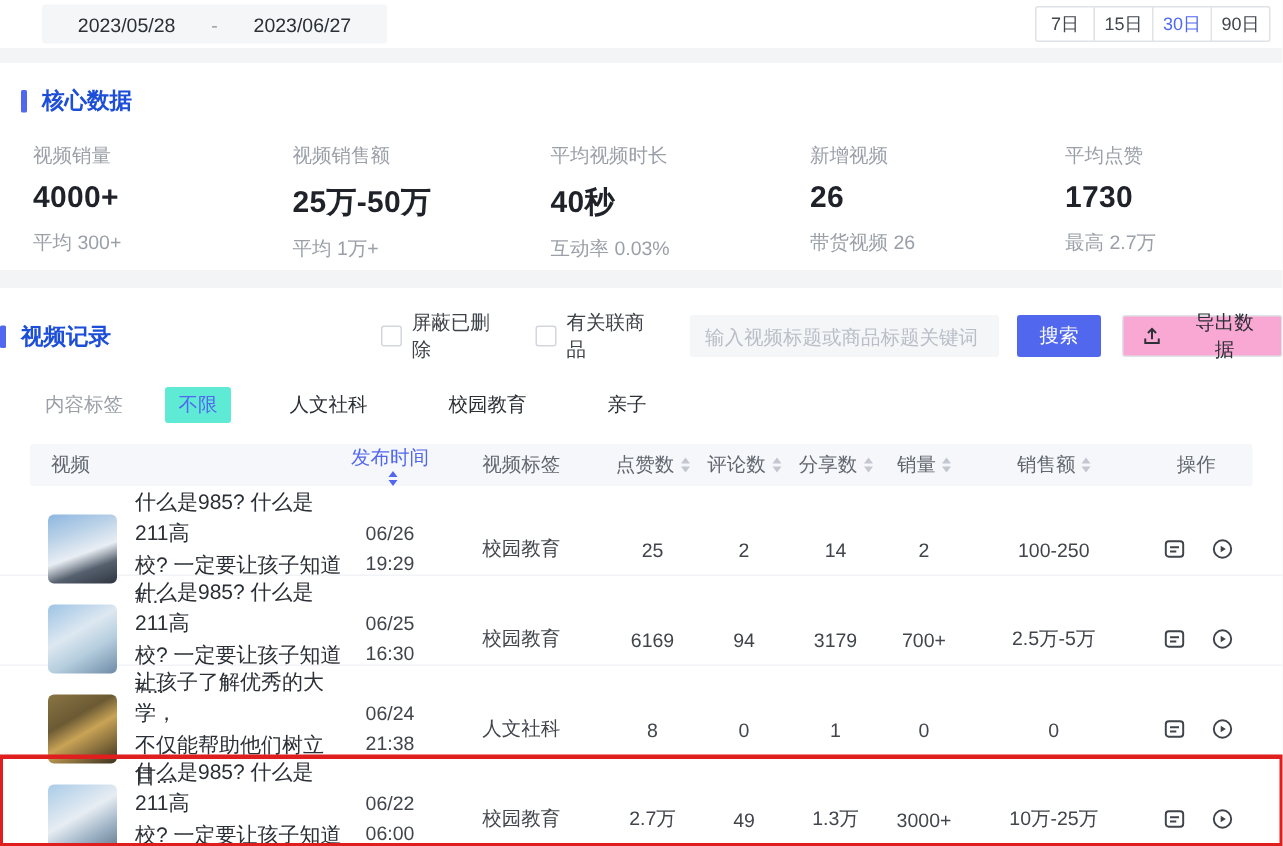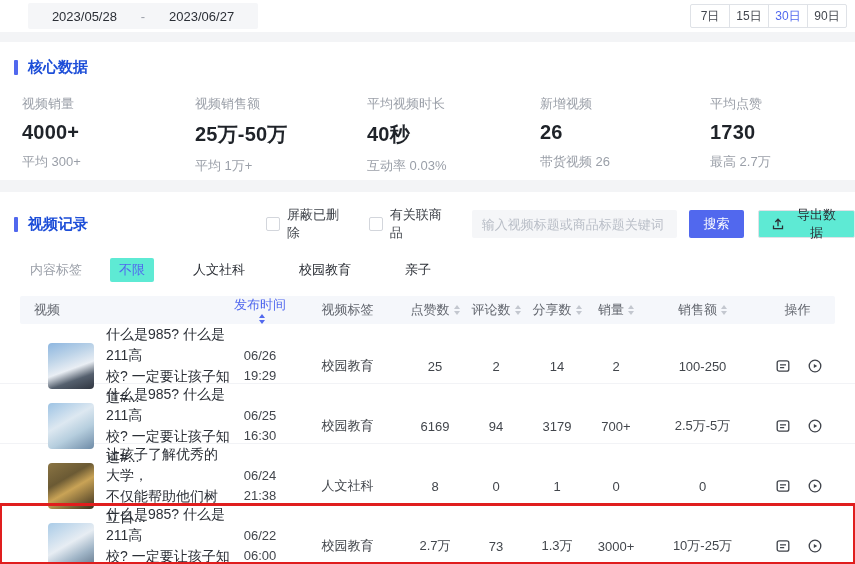--- a/index.html
+++ b/index.html
@@ -53,21 +53,21 @@
   .metric:nth-child(1){ width:173px; }
   .metric:nth-child(2){ width:172px; }
   .metric:nth-child(3){ width:173px; }
   .metric:nth-child(4){ width:170px; }
   .m-label { color:#9a9fa8; font-size:13px; }
   .m-value { color:#1f2329; font-size:20px; font-weight:bold; margin:8px 0 9px; letter-spacing:.2px; }
   .m-sub { color:#9a9fa8; font-size:13px; }
 
   
   .records { height:372px; padding-top:14px; }
-  .rec-head { display:flex; align-items:center; padding-left:14px; }
+  .rec-head { display:flex; align-items:center; }
   .rec-head .sec-title { width:256px; }
   .chk { display:flex; align-items:center; margin-right:18px; cursor:pointer; }
   .chk .box {
     width:14px; height:14px; background:#fff;
     border:1px solid #d3d6dc; border-radius:2px; margin-right:7px;
   }
   .chk .lbl { color:#3f434a; font-size:13px; }
   .search-input {
     width:208px; height:28px;
     background:#f5f6f8; border:none; border-radius:2px;
@@ -75,23 +75,23 @@
     margin-right:12px;
   }
   .search-input::placeholder { color:#b9bec7; }
   .btn-search {
     width:56px; height:28px;
     background:#5168ee; color:#fff; border:none; border-radius:2px;
     font-size:13px; font-family:inherit; cursor:pointer; margin-right:14px;
   }
   .btn-export {
     height:28px; padding:0 12px;
-    background:#5eead4; border:1px solid #dfe2e7; border-radius:2px;
+    background:#f9a8d4; border:1px solid #dfe2e7; border-radius:2px;
     font-size:13px; color:#2b2f36; font-family:inherit; cursor:pointer;
-    display:flex; align-items:center; gap:6px;
+    display:flex; align-items:center; gap:16px;
   }
   .btn-export svg { display:block; }
 
   .filter-row { display:flex; align-items:center; padding:16px 0 0 30px; }
   .filter-label { color:#9a9fa8; margin-right:28px; }
   .filter-opt { color:#2b2f36; margin-right:36px; cursor:pointer; padding:3px 9px; border-radius:2px; }
   .filter-opt.active { color:#5168ee; background:#5eead4; margin-right:30px; }
 
   
   .thead {
@@ -115,21 +115,21 @@
 
   .trow {
     height:60px;
     display:grid;
     grid-template-columns:230px 60px 115px 60px 62px 60px 58px 115px 95px;
     align-items:center;
     border-bottom:1px solid #f2f3f6;
     color:#42464c; font-size:13px;
   }
   .trow.highlighted { outline:3px solid #e01e1e; outline-offset:-2px; border-bottom-color:transparent; }
-  .c-video { display:flex; align-items:center; padding-left:48px;justify-content:flex-end; }
+  .c-video { display:flex; align-items:center; padding-left:32px;justify-content:flex-end; }
   .thumb { width:46px; height:46px; border-radius:4px; flex:0 0 46px; cursor:pointer; }
   .thumb-0 { background:linear-gradient(160deg,#8db6e0 0%,#bcd3e8 30%,#e9eef4 55%,#55606e 75%,#2f3540 100%); }
   .thumb-1 { background:linear-gradient(150deg,#9dc3e4 0%,#dde8f1 40%,#b6cede 65%,#6d8aa6 100%); }
   .thumb-2 { background:linear-gradient(150deg,#8a7443 0%,#6b5a34 35%,#c9a356 55%,#3a311f 100%); }
   .thumb-3 { background:linear-gradient(150deg,#a9cbe7 0%,#e7edf3 45%,#9fb4c6 70%,#5d7186 100%); }
   .vtitle { margin-left:12px; color:#2b2f36; font-size:14px; line-height:21px; cursor:pointer; }
   .c-date { line-height:20px; }
   .c-ops { display:flex; align-items:center; justify-content:center; gap:16px; padding-right:18px; }
   .op { color:#3f434a; cursor:pointer; display:inline-flex; }
   .op svg { display:block; }
@@ -378,21 +378,21 @@
           <div>什么是985? 什么是211高</div>
           <div>校? 一定要让孩子知道#...</div>
         </div>
       </div>
       <div class="c-center c-date">
         <div>06/22</div>
         <div>06:00</div>
       </div>
       <div class="c-center">校园教育</div>
       <div class="c-center">2.7万</div>
-      <div class="c-center">73</div>
+      <div class="c-center">49</div>
       <div class="c-center">1.3万</div>
       <div class="c-center">3000+</div>
       <div class="c-center">10万-25万</div>
       <div class="c-ops">
         <span class="op">
           <svg width="16" height="16" viewBox="0 0 16 16" fill="none" stroke="currentColor" stroke-width="1.3">
             <rect x="2.2" y="2.8" width="11.6" height="10.4" rx="2"></rect>
               <path d="M5 6.8 H11 M5 9.6 H9.2"></path>
           </svg>
         </span>

